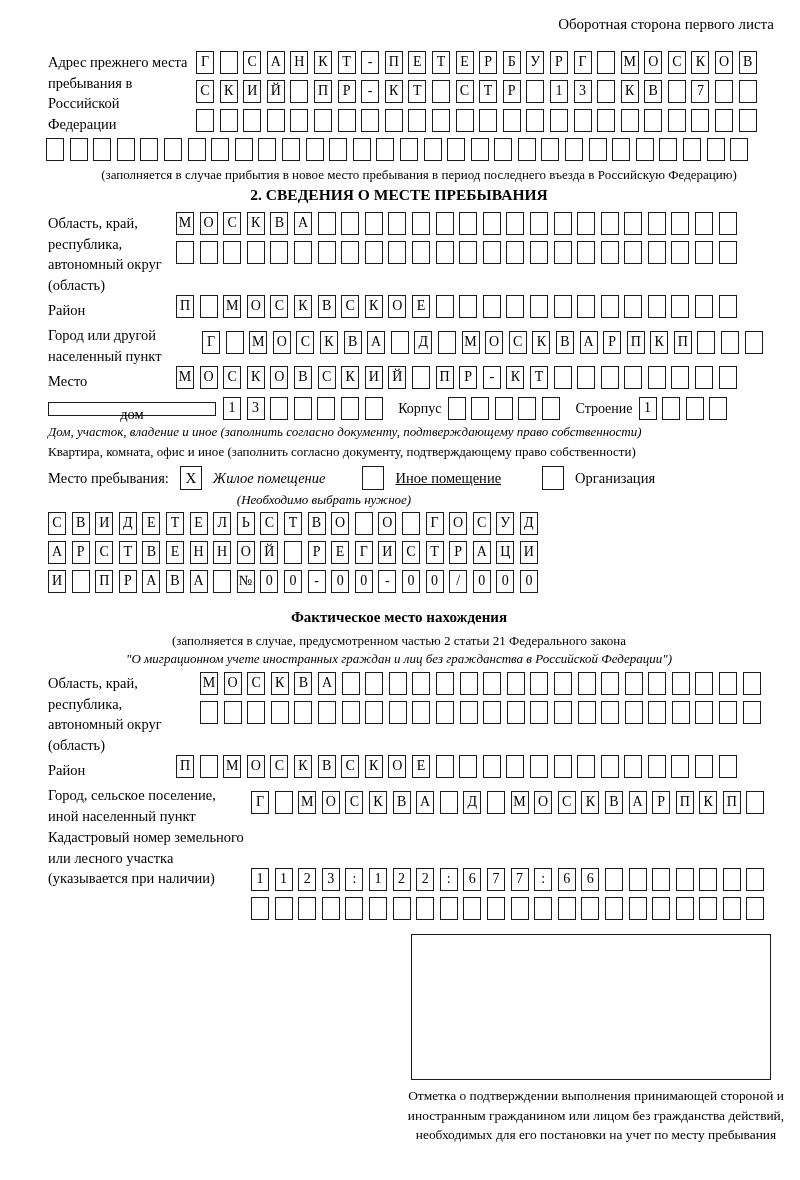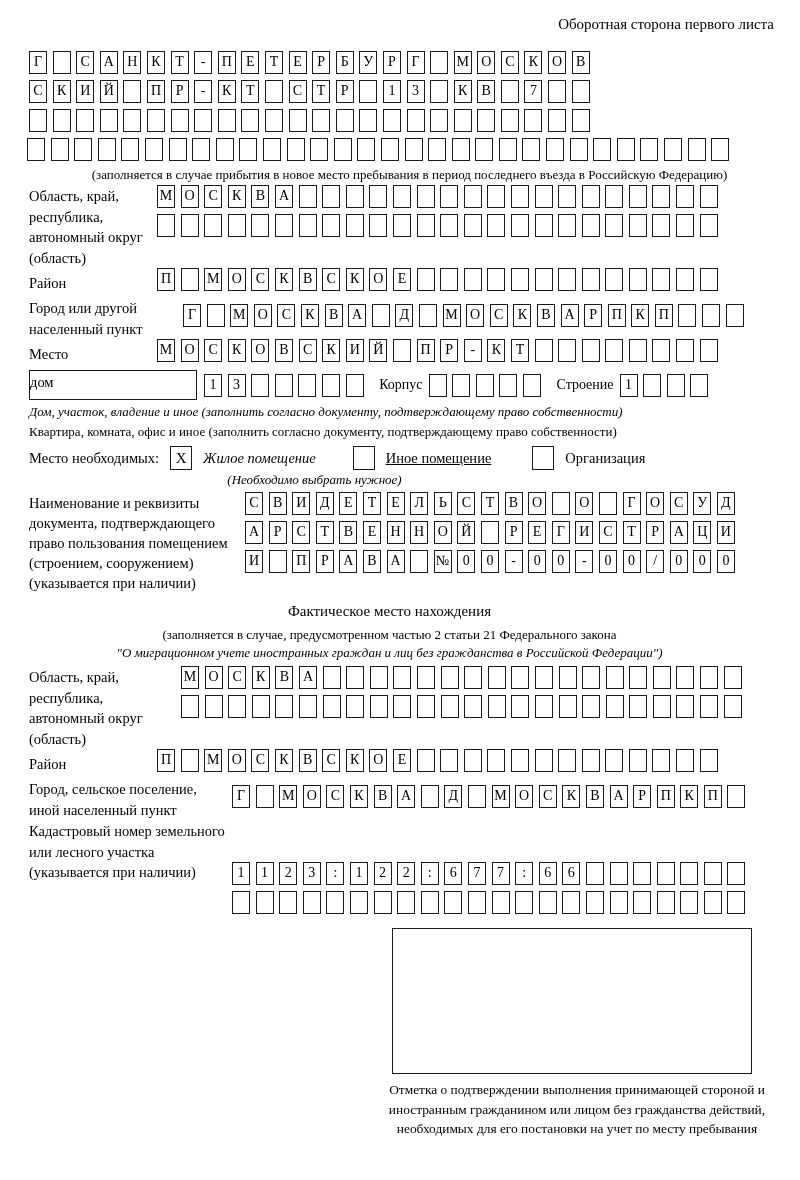--- a/index.html
+++ b/index.html
@@ -1,66 +1,68 @@
 <!DOCTYPE html>
 <html><head>
 <meta charset="utf-8">
 <style>
   html,body{margin:0;padding:0;background:#fff;}
   body{width:800px;height:1180px;overflow:hidden;font-family:"Liberation Serif","DejaVu Serif",serif;color:#000;}
-  .page{box-sizing:border-box;width:800px;height:1180px;padding:8px 10px 0 29px;}
+  .page{box-sizing:border-box;width:800px;height:1180px;padding:8px 10px 0 48px;}
   .corner{text-align:right;font-size:15px;margin:8px 16px 18px 0;}
   .field{display:flex;align-items:flex-start;}
   .field.vcenter{align-items:center;}
   .label{font-size:14.5px;line-height:20.5px;padding-top:1px;box-sizing:border-box;padding-right:6px;}
   .w148{width:148px;}.w128{width:128px;}.w154{width:154px;}.w152{width:152px;}.w203{width:203px;}.w216{width:216px;}
   .cellrow{white-space:nowrap;height:23px;margin-bottom:6px;}
   .cell{display:inline-block;box-sizing:border-box;width:18px;height:23px;border:1.6px solid #1b1b1b;
         margin-right:5.6px;text-align:center;font-size:14px;line-height:19px;vertical-align:top;}
   .fullrow{margin-left:-2px;}
   .note{font-size:13px;line-height:16px;}
   .center{text-align:center;}
   .sec-title{text-align:center;font-weight:bold;font-size:15.5px;margin:3px 40px 8px 0;}
   .inline-lbl{font-size:14px;}
   .domrow{display:flex;align-items:center;margin:2px 0 4px 0;}
-  .bigbox{box-sizing:border-box;border:1.7px solid #1b1b1b;height:30px;
+  .bigbox{box-sizing:border-box;border:1.7px solid #1b1b1b;height:14px;text-align:center;
           font-size:14.5px;line-height:23px;}
   .dom-w{width:168px;margin-right:7px;}
   .kv-w{width:200px;margin-right:7px;}
   .domrow .cellrow{margin-bottom:0;}
   .gap-l{margin:0 6px 0 10px;}
   .mesto-row{display:flex;align-items:center;margin:6px 0 2px 0;font-size:14.5px;}
   .chk{display:inline-flex;box-sizing:border-box;width:22px;height:24px;border:1.7px solid #1b1b1b;
        align-items:center;justify-content:center;font-size:15px;margin:0 11px;}
   .opt1{margin-right:26px;font-style:italic;}.opt2{margin-right:30px;text-decoration:underline;}
   .doc-label{line-height:20px;}
   .pt42{padding-top:42px;}
-  .fact-title{text-align:center;font-weight:normal;font-size:15px;margin:10px 40px 6px 0;}
+  .fact-title{text-align:center;font-weight:bold;font-size:15px;margin:10px 40px 6px 0;}
   .fact-note{text-align:center;font-size:13px;line-height:18px;margin-right:40px;}
   .stamp{box-sizing:border-box;margin:8px 0 6px 363px;width:360px;height:146px;border:1.7px solid #1b1b1b;}
   .stamp-caption{margin-left:352px;width:392px;text-align:center;font-size:13.4px;line-height:19.5px;}
   .mb4{margin-bottom:4px;font-style:italic;}.mb2{margin-bottom:2px;}
 </style>
 </head>
 <body>
 
 <div class="page">
 
   <div class="corner">Оборотная сторона первого листа</div>
 
   <div class="field">
+    <div class="label w148">Адрес прежнего места пребывания в Российской Федерации</div>
     <div>
       <div class="cellrow"><span class="cell">Г</span><span class="cell"></span><span class="cell">С</span><span class="cell">А</span><span class="cell">Н</span><span class="cell">К</span><span class="cell">Т</span><span class="cell">-</span><span class="cell">П</span><span class="cell">Е</span><span class="cell">Т</span><span class="cell">Е</span><span class="cell">Р</span><span class="cell">Б</span><span class="cell">У</span><span class="cell">Р</span><span class="cell">Г</span><span class="cell"></span><span class="cell">М</span><span class="cell">О</span><span class="cell">С</span><span class="cell">К</span><span class="cell">О</span><span class="cell">В</span></div>
       <div class="cellrow"><span class="cell">С</span><span class="cell">К</span><span class="cell">И</span><span class="cell">Й</span><span class="cell"></span><span class="cell">П</span><span class="cell">Р</span><span class="cell">-</span><span class="cell">К</span><span class="cell">Т</span><span class="cell"></span><span class="cell">С</span><span class="cell">Т</span><span class="cell">Р</span><span class="cell"></span><span class="cell">1</span><span class="cell">3</span><span class="cell"></span><span class="cell">К</span><span class="cell">В</span><span class="cell"></span><span class="cell">7</span><span class="cell"></span><span class="cell"></span></div>
       <div class="cellrow"><span class="cell"></span><span class="cell"></span><span class="cell"></span><span class="cell"></span><span class="cell"></span><span class="cell"></span><span class="cell"></span><span class="cell"></span><span class="cell"></span><span class="cell"></span><span class="cell"></span><span class="cell"></span><span class="cell"></span><span class="cell"></span><span class="cell"></span><span class="cell"></span><span class="cell"></span><span class="cell"></span><span class="cell"></span><span class="cell"></span><span class="cell"></span><span class="cell"></span><span class="cell"></span><span class="cell"></span></div>
     </div>
   </div>
   <div class="cellrow fullrow"><span class="cell"></span><span class="cell"></span><span class="cell"></span><span class="cell"></span><span class="cell"></span><span class="cell"></span><span class="cell"></span><span class="cell"></span><span class="cell"></span><span class="cell"></span><span class="cell"></span><span class="cell"></span><span class="cell"></span><span class="cell"></span><span class="cell"></span><span class="cell"></span><span class="cell"></span><span class="cell"></span><span class="cell"></span><span class="cell"></span><span class="cell"></span><span class="cell"></span><span class="cell"></span><span class="cell"></span><span class="cell"></span><span class="cell"></span><span class="cell"></span><span class="cell"></span><span class="cell"></span><span class="cell"></span></div>
   <div class="note center mb2">(заполняется в случае прибытия в новое место пребывания в период последнего въезда в Российскую Федерацию)</div>
 
+  <div class="sec-title">2. СВЕДЕНИЯ О МЕСТЕ ПРЕБЫВАНИЯ</div>
 
   <div class="field">
     <div class="label w128">Область, край, республика, автономный округ (область)</div>
     <div>
       <div class="cellrow"><span class="cell">М</span><span class="cell">О</span><span class="cell">С</span><span class="cell">К</span><span class="cell">В</span><span class="cell">А</span><span class="cell"></span><span class="cell"></span><span class="cell"></span><span class="cell"></span><span class="cell"></span><span class="cell"></span><span class="cell"></span><span class="cell"></span><span class="cell"></span><span class="cell"></span><span class="cell"></span><span class="cell"></span><span class="cell"></span><span class="cell"></span><span class="cell"></span><span class="cell"></span><span class="cell"></span><span class="cell"></span></div>
       <div class="cellrow"><span class="cell"></span><span class="cell"></span><span class="cell"></span><span class="cell"></span><span class="cell"></span><span class="cell"></span><span class="cell"></span><span class="cell"></span><span class="cell"></span><span class="cell"></span><span class="cell"></span><span class="cell"></span><span class="cell"></span><span class="cell"></span><span class="cell"></span><span class="cell"></span><span class="cell"></span><span class="cell"></span><span class="cell"></span><span class="cell"></span><span class="cell"></span><span class="cell"></span><span class="cell"></span><span class="cell"></span></div>
     </div>
   </div>
 
   <div class="field vcenter">
@@ -84,32 +86,31 @@
     <span class="inline-lbl gap-l">Корпус</span>
     <div class="cellrow"><span class="cell"></span><span class="cell"></span><span class="cell"></span><span class="cell"></span><span class="cell"></span></div>
     <span class="inline-lbl gap-l">Строение</span>
     <div class="cellrow"><span class="cell">1</span><span class="cell"></span><span class="cell"></span><span class="cell"></span></div>
   </div>
   <div class="note mb4">Дом, участок, владение и иное (заполнить согласно документу, подтверждающему право собственности)</div>
 
   <div class="note mb2">Квартира, комната, офис и иное (заполнить согласно документу, подтверждающему право собственности)</div>
 
   <div class="mesto-row">
-    <span>Место необходимых:</span>
+    <span>Место пребывания:</span>
     <span class="chk">X</span>
     <span class="opt1">Жилое помещение</span>
     <span class="chk"></span>
     <span class="opt2">Иное помещение</span>
     <span class="chk"></span>
     <span>Организация</span>
   </div>
   <div class="note center mb4" style="margin-right:190px;">(Необходимо выбрать нужное)</div>
 
   <div class="field">
-    <div class="label w216 doc-label">Наименование и реквизиты документа, подтверждающего право пользования помещением (строением, сооружением) (указывается при наличии)</div>
     <div>
       <div class="cellrow"><span class="cell">С</span><span class="cell">В</span><span class="cell">И</span><span class="cell">Д</span><span class="cell">Е</span><span class="cell">Т</span><span class="cell">Е</span><span class="cell">Л</span><span class="cell">Ь</span><span class="cell">С</span><span class="cell">Т</span><span class="cell">В</span><span class="cell">О</span><span class="cell"></span><span class="cell">О</span><span class="cell"></span><span class="cell">Г</span><span class="cell">О</span><span class="cell">С</span><span class="cell">У</span><span class="cell">Д</span></div>
       <div class="cellrow"><span class="cell">А</span><span class="cell">Р</span><span class="cell">С</span><span class="cell">Т</span><span class="cell">В</span><span class="cell">Е</span><span class="cell">Н</span><span class="cell">Н</span><span class="cell">О</span><span class="cell">Й</span><span class="cell"></span><span class="cell">Р</span><span class="cell">Е</span><span class="cell">Г</span><span class="cell">И</span><span class="cell">С</span><span class="cell">Т</span><span class="cell">Р</span><span class="cell">А</span><span class="cell">Ц</span><span class="cell">И</span></div>
       <div class="cellrow"><span class="cell">И</span><span class="cell"></span><span class="cell">П</span><span class="cell">Р</span><span class="cell">А</span><span class="cell">В</span><span class="cell">А</span><span class="cell"></span><span class="cell">№</span><span class="cell">0</span><span class="cell">0</span><span class="cell">-</span><span class="cell">0</span><span class="cell">0</span><span class="cell">-</span><span class="cell">0</span><span class="cell">0</span><span class="cell">/</span><span class="cell">0</span><span class="cell">0</span><span class="cell">0</span></div>
     </div>
   </div>
 
   <div class="fact-title">Фактическое место нахождения</div>
   <div class="fact-note">(заполняется в случае, предусмотренном частью 2 статьи 21 Федерального закона</div>
   <div class="fact-note mb4">"О миграционном учете иностранных граждан и лиц без гражданства в Российской Федерации")</div>

